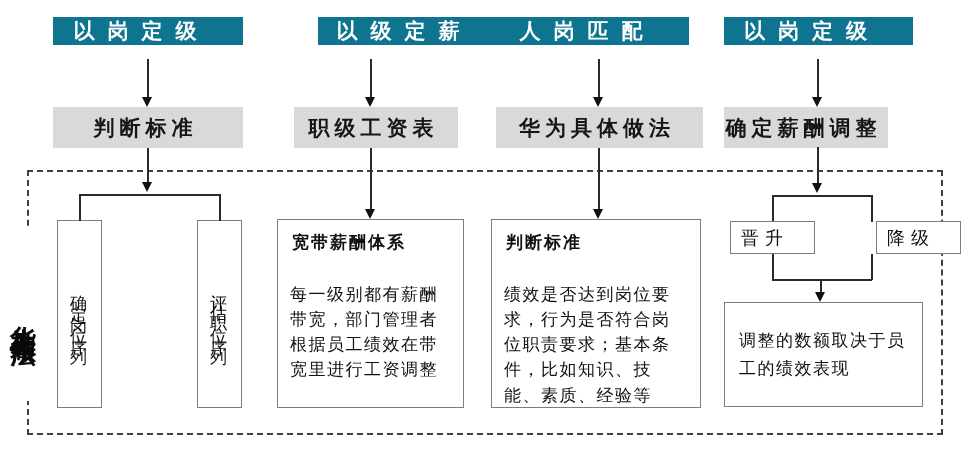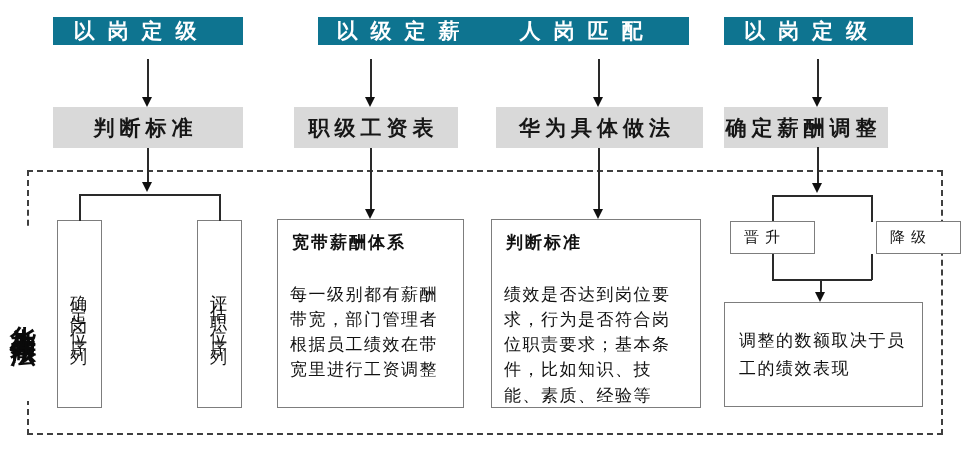--- a/index.html
+++ b/index.html
@@ -41,21 +41,21 @@
   .vbox{position:absolute;top:220px;width:45px;height:188px;border:1.5px solid #7d7d7d;
         background:#fff;display:flex;align-items:center;justify-content:center;z-index:2;}
   .vbox span{writing-mode:vertical-rl;text-orientation:upright;font-size:17px;letter-spacing:11px;}
 
   .infobox{position:absolute;top:219px;height:189px;border:1.5px solid #7d7d7d;background:#fff;
            padding:10px 12px;z-index:2;}
   .infobox .title{font-weight:bold;font-size:17px;letter-spacing:2px;margin:1px 0 28px 2px;}
   .infobox .body{font-size:17px;line-height:1.48;letter-spacing:1.5px;}
 
   .opt{position:absolute;top:221px;width:85px;height:33px;border:1.5px solid #7d7d7d;background:#fff;
-       font-size:15px;letter-spacing:6px;padding-right:15px;
+       font-size:18px;letter-spacing:6px;padding-right:15px;
        display:flex;align-items:center;justify-content:center;z-index:4;}
 
   .bigbox{position:absolute;left:724px;top:302px;width:199px;height:105px;border:1.5px solid #7d7d7d;
           background:#fff;display:flex;align-items:center;padding:0 14px;
           font-size:17px;letter-spacing:1.5px;line-height:1.6;z-index:2;}
 </style>
 </head>
 <body>
 
 <div class="canvas">

